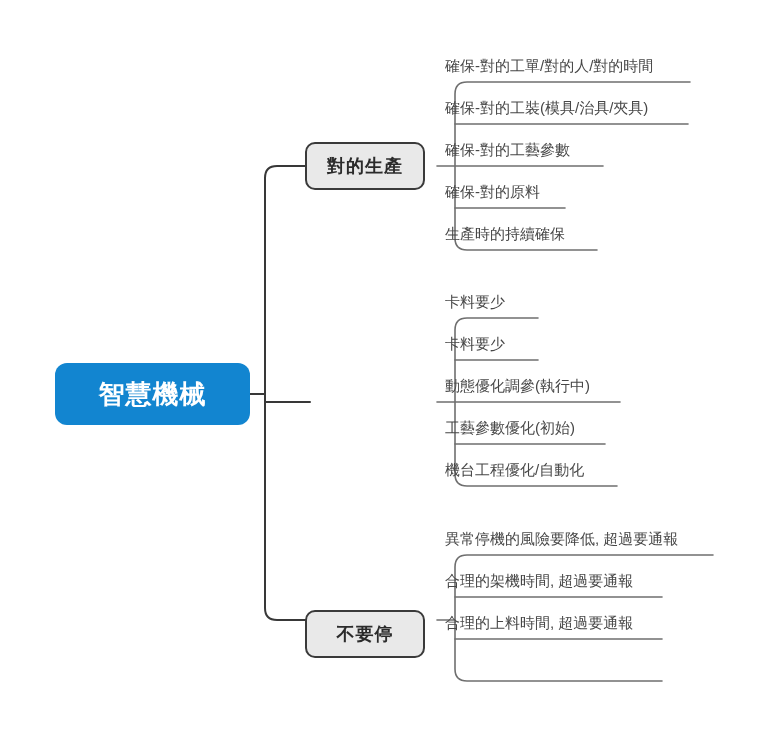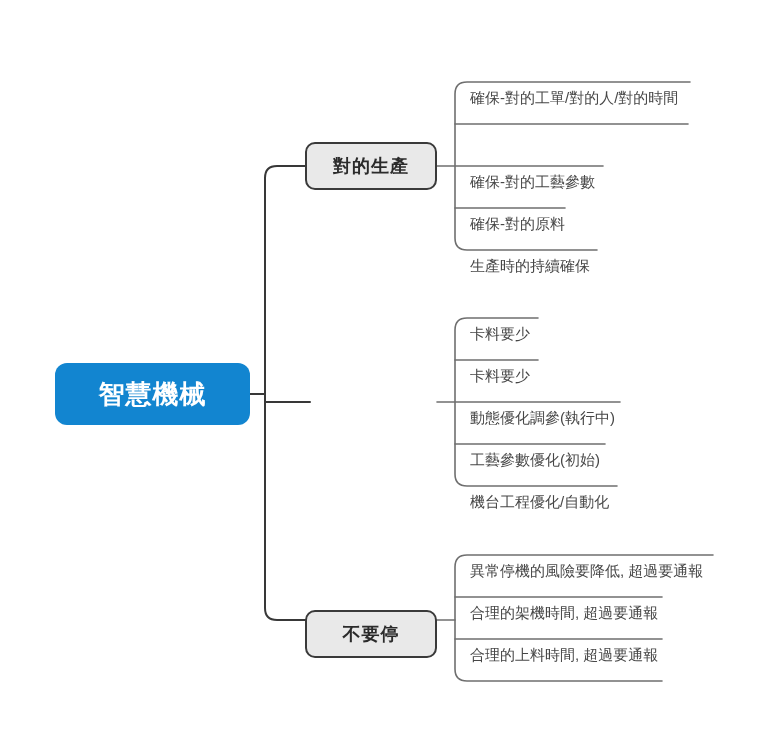--- a/index.html
+++ b/index.html
@@ -36,48 +36,47 @@
     display: flex;
     align-items: center;
     justify-content: center;
     letter-spacing: 1px;
     cursor: default;
     text-align: right;
   }
   .branch-topic {
     position: absolute;
     left: 305px;
-    width: 132px;
+    width: 120px;
     height: 48px;
     background: #e9e9e9;
     border: 2px solid #3a3a3a;
     border-radius: 10px;
     box-sizing: border-box;
     color: #2b2b2b;
     font-size: 18px;
     font-weight: bold;
     display: flex;
     align-items: center;
     justify-content: center;
     letter-spacing: 1px;
     cursor: default;
   }
   .branch-1 { top: 142px; }
   .branch-2 { top: 378px; }
   .branch-3 { top: 596px; margin-top: 14px; }
   .subtopic-label {
     position: absolute;
-    left: 470px;
+    left: 445px;
     height: 20px;
     line-height: 20px;
     font-size: 15px;
     color: #474747;
     white-space: nowrap;
     cursor: default;
-    margin-top: 32px;
   }
 </style>
 </head>
 <body>
 
 <div class="canvas">
 
   <svg class="connectors" viewBox="0 0 770 736" xmlns="http://www.w3.org/2000/svg">
 
     <g stroke="#383838" stroke-width="2" fill="none" stroke-linecap="round" stroke-linejoin="round">
@@ -107,20 +106,21 @@
       <path d="M437,620 H455"></path>
     </g>
   </svg>
 
   <div class="root-topic">智慧機械</div>
 
   <div class="branch-topic branch-1">對的生產</div>
   <div class="branch-topic branch-3">不要停</div>
 
   <div class="subtopic-label" style="top:56px">確保-對的工單/對的人/對的時間</div>
+  <div class="subtopic-label" style="top:98px">確保-對的工裝(模具/治具/夾具)</div>
   <div class="subtopic-label" style="top:140px">確保-對的工藝參數</div>
   <div class="subtopic-label" style="top:182px">確保-對的原料</div>
   <div class="subtopic-label" style="top:224px">生產時的持續確保</div>
 
   <div class="subtopic-label" style="top:292px">卡料要少</div>
   <div class="subtopic-label" style="top:334px">卡料要少</div>
   <div class="subtopic-label" style="top:376px">動態優化調參(執行中)</div>
   <div class="subtopic-label" style="top:418px">工藝參數優化(初始)</div>
   <div class="subtopic-label" style="top:460px">機台工程優化/自動化</div>
 

